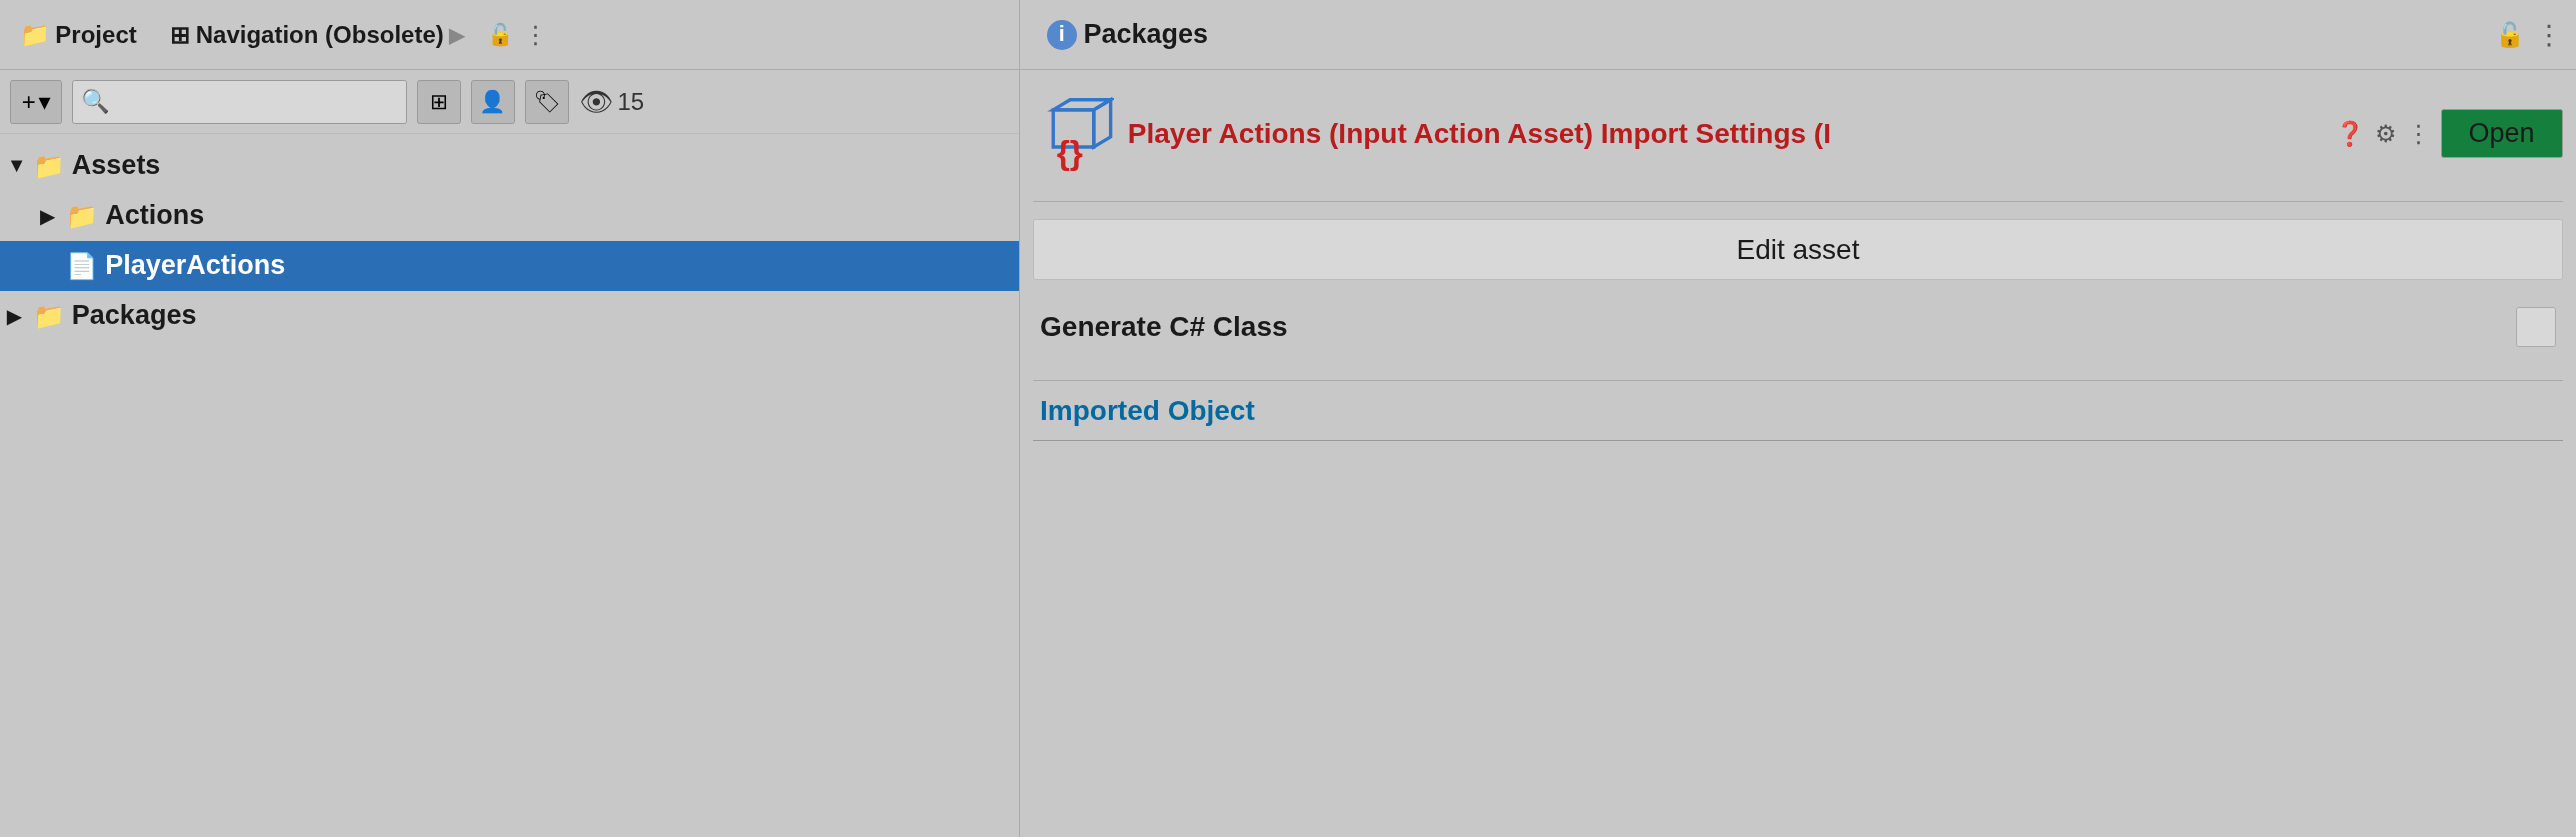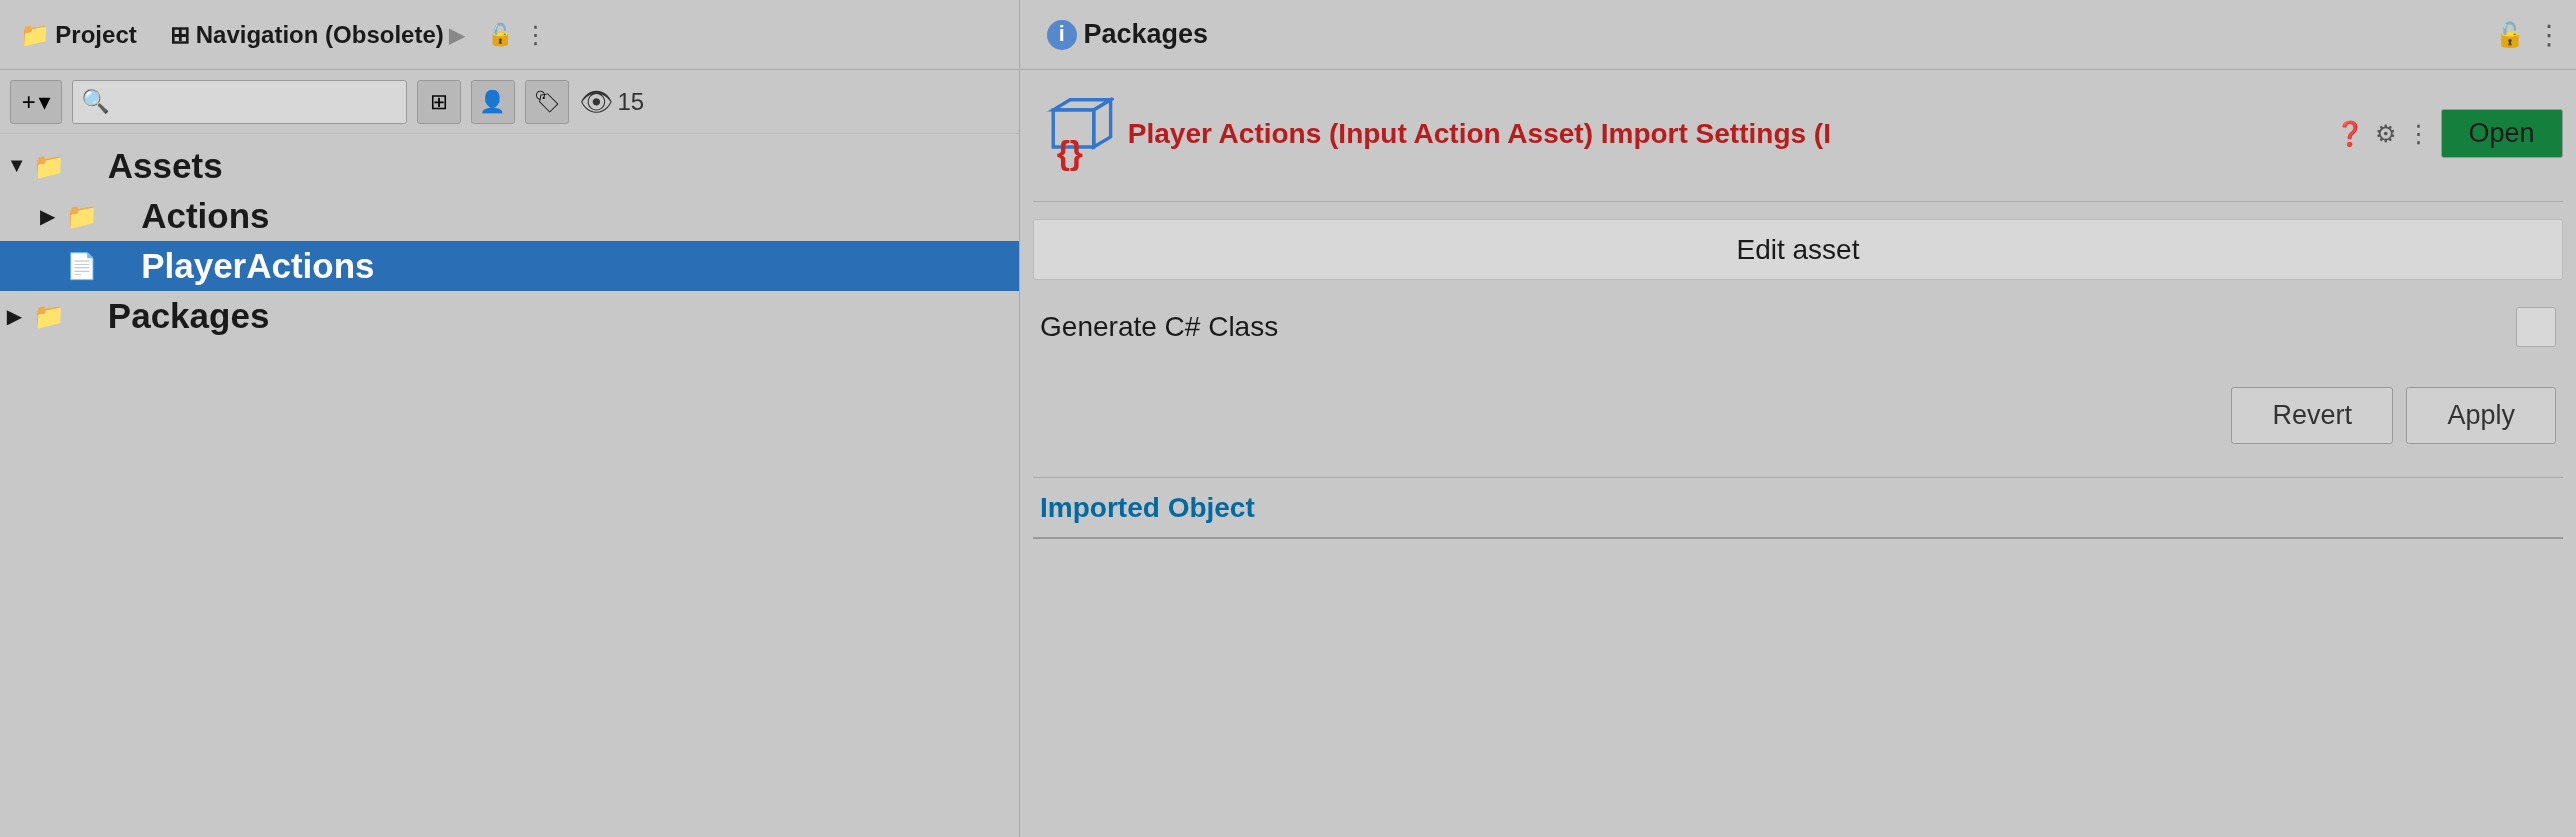--- a/index.html
+++ b/index.html
@@ -185,23 +185,22 @@
 
     .folder-icon {
       font-size: 25.5px;
     }
 
     .file-icon {
       font-size: 25.5px;
     }
 
     .item-label {
-      font-size: 35px;
-      font-weight: bold;
-      margin-left: 36px;
+      font-size: 27px;
+      font-weight: bold;
     }
 
     
     .right-panel {
       flex: 1;
       height: 100%;
       background: #c8c8c8;
       display: flex;
       flex-direction: column;
     }
@@ -331,20 +330,21 @@
       width: 100%;
     }
 
     
     .generate-section {
       display: flex;
       flex-direction: row;
       align-items: center;
       padding: 13.4px 6.7px;
       gap: 20px;
+      font-weight: bold;
     }
 
     .generate-label {
       font-size: 28px;
       color: #1a1a1a;
       flex: 1;
     }
 
     .checkbox-container {
       width: 40px;
@@ -515,24 +515,20 @@
       <div class="divider"></div>
 
       <button class="edit-asset-btn">Edit asset</button>
 
       <div class="generate-section">
         <span class="generate-label">Generate C# Class</span>
         <div class="checkbox-container">
         </div>
       </div>
 
-      <div class="action-buttons">
-        <button class="action-btn">Revert</button>
-        <button class="action-btn">Apply</button>
-      </div>
 
       <div class="imported-object-section">
         <div class="section-header">
           <span class="section-title">Imported Object</span>
         </div>
         <div class="bottom-divider"></div>
       </div>
 
     </div>
   </div>

